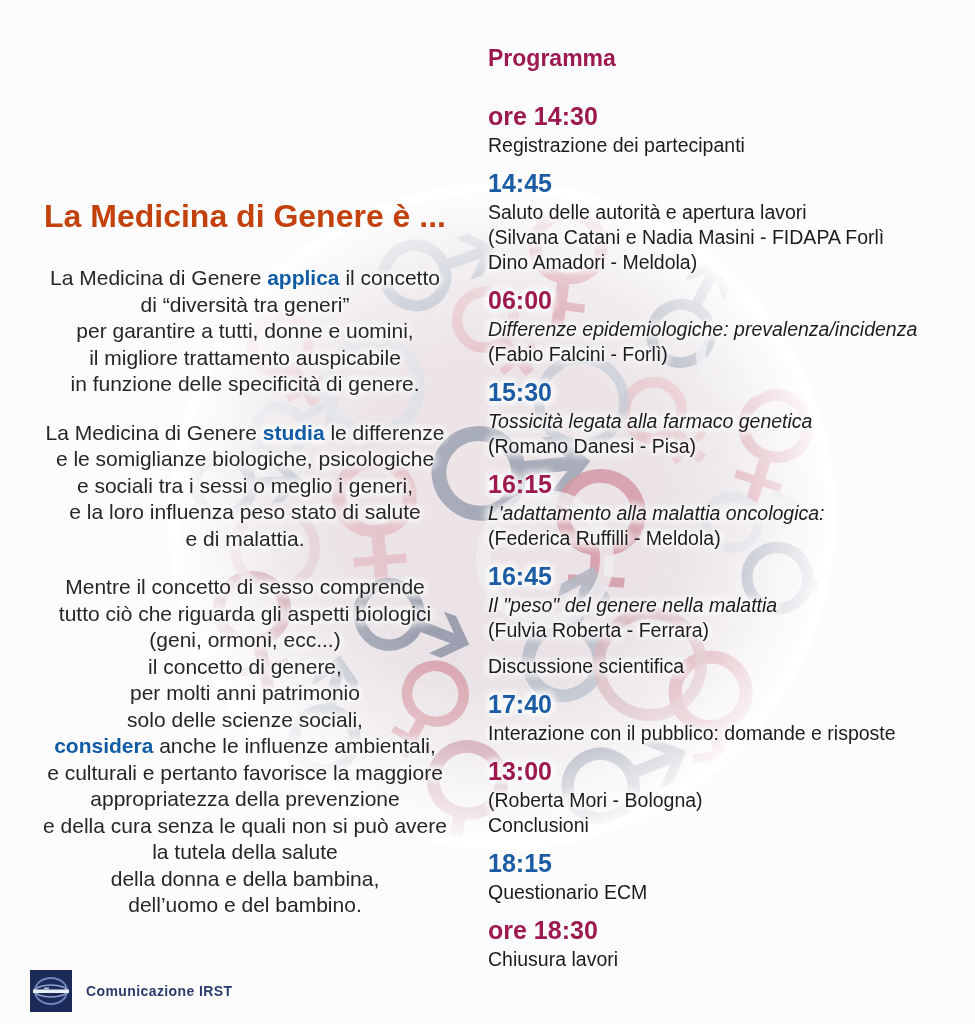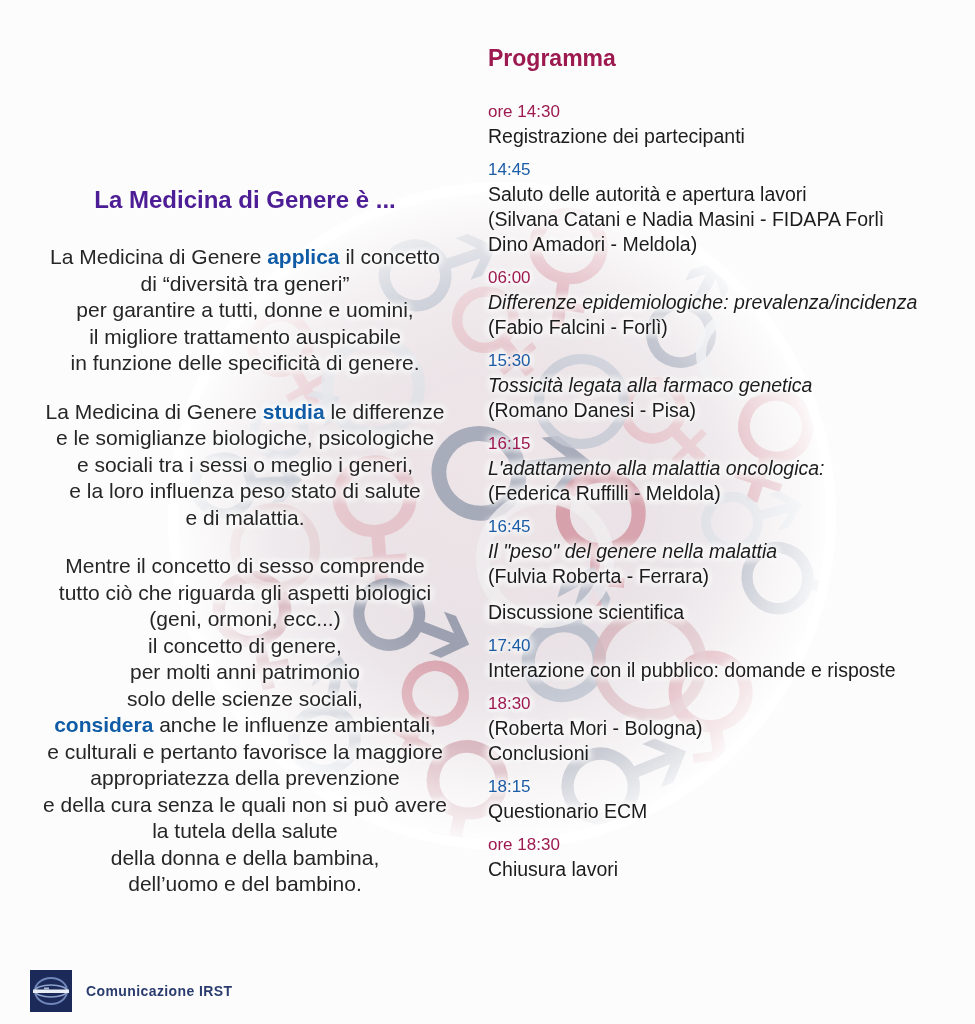--- a/index.html
+++ b/index.html
@@ -25,28 +25,28 @@
       rgba(255,255,255,0.38) 0%,
       rgba(255,255,255,0.42) 45%,
       rgba(255,255,255,0.60) 70%,
       rgba(255,255,255,0.88) 92%,
       rgba(255,255,255,1) 100%);
   }
   
   .halo{text-shadow:0 0 5px #fff,0 0 9px #fff,0 1px 12px #fff,0 -1px 12px #fff,1px 0 10px #fff,-1px 0 10px #fff;}
   
   .left-col{position:absolute;left:10px;top:182px;width:470px;text-align:center;z-index:3;}
-  .left-title{margin:4px 0 30px;font-size:24px;font-weight:bold;color:#4c1d95;}
+  .left-title{margin:16px 0 30px;font-size:32px;font-weight:bold;color:#c2410c;}
   .left-col p{margin:0 0 22px;font-size:21px;line-height:26.5px;color:#262626;white-space:pre-line;}
   .accent{color:#0f5ba5;font-weight:bold;}
   
   .right-col{position:absolute;left:488px;top:45px;width:477px;text-align:left;z-index:3;}
   .programma{margin:0 0 30px;font-size:23px;font-weight:bold;color:#9c1a50;}
   .entry{margin-bottom:11px;}
-  .time{font-size:17px;font-weight:normal;margin-bottom:2px;}
+  .time{font-size:25px;font-weight:bold;margin-bottom:2px;}
   .time.red{color:#9c1a50;}
   .time.blue{color:#1b5ca4;}
   .line{font-size:19.5px;line-height:25px;color:#1c1c1c;}
   .line.italic{font-style:italic;}
   
   .footer{position:absolute;left:30px;top:970px;display:flex;align-items:center;gap:14px;z-index:3;}
   .logo-box{width:42px;height:42px;display:block;}
   .footer-label{font-size:14px;font-weight:bold;color:#2a3c6e;letter-spacing:0.4px;}
 </style>
 </head>
@@ -147,21 +147,21 @@
           <div class="line halo">(Fulvia Roberta - Ferrara)</div>
         </div>
         <div class="entry">
           <div class="line halo">Discussione scientifica</div>
         </div>
         <div class="entry">
           <div class="time halo blue">17:40</div>
           <div class="line halo">Interazione con il pubblico: domande e risposte</div>
         </div>
         <div class="entry">
-          <div class="time halo red">18:30</div>
+          <div class="time halo red">13:00</div>
           <div class="line halo">(Roberta Mori - Bologna)</div>
           <div class="line halo">Conclusioni</div>
         </div>
         <div class="entry">
           <div class="time halo blue">18:15</div>
           <div class="line halo">Questionario ECM</div>
         </div>
         <div class="entry">
           <div class="time halo red">ore 18:30</div>
           <div class="line halo">Chiusura lavori</div>

